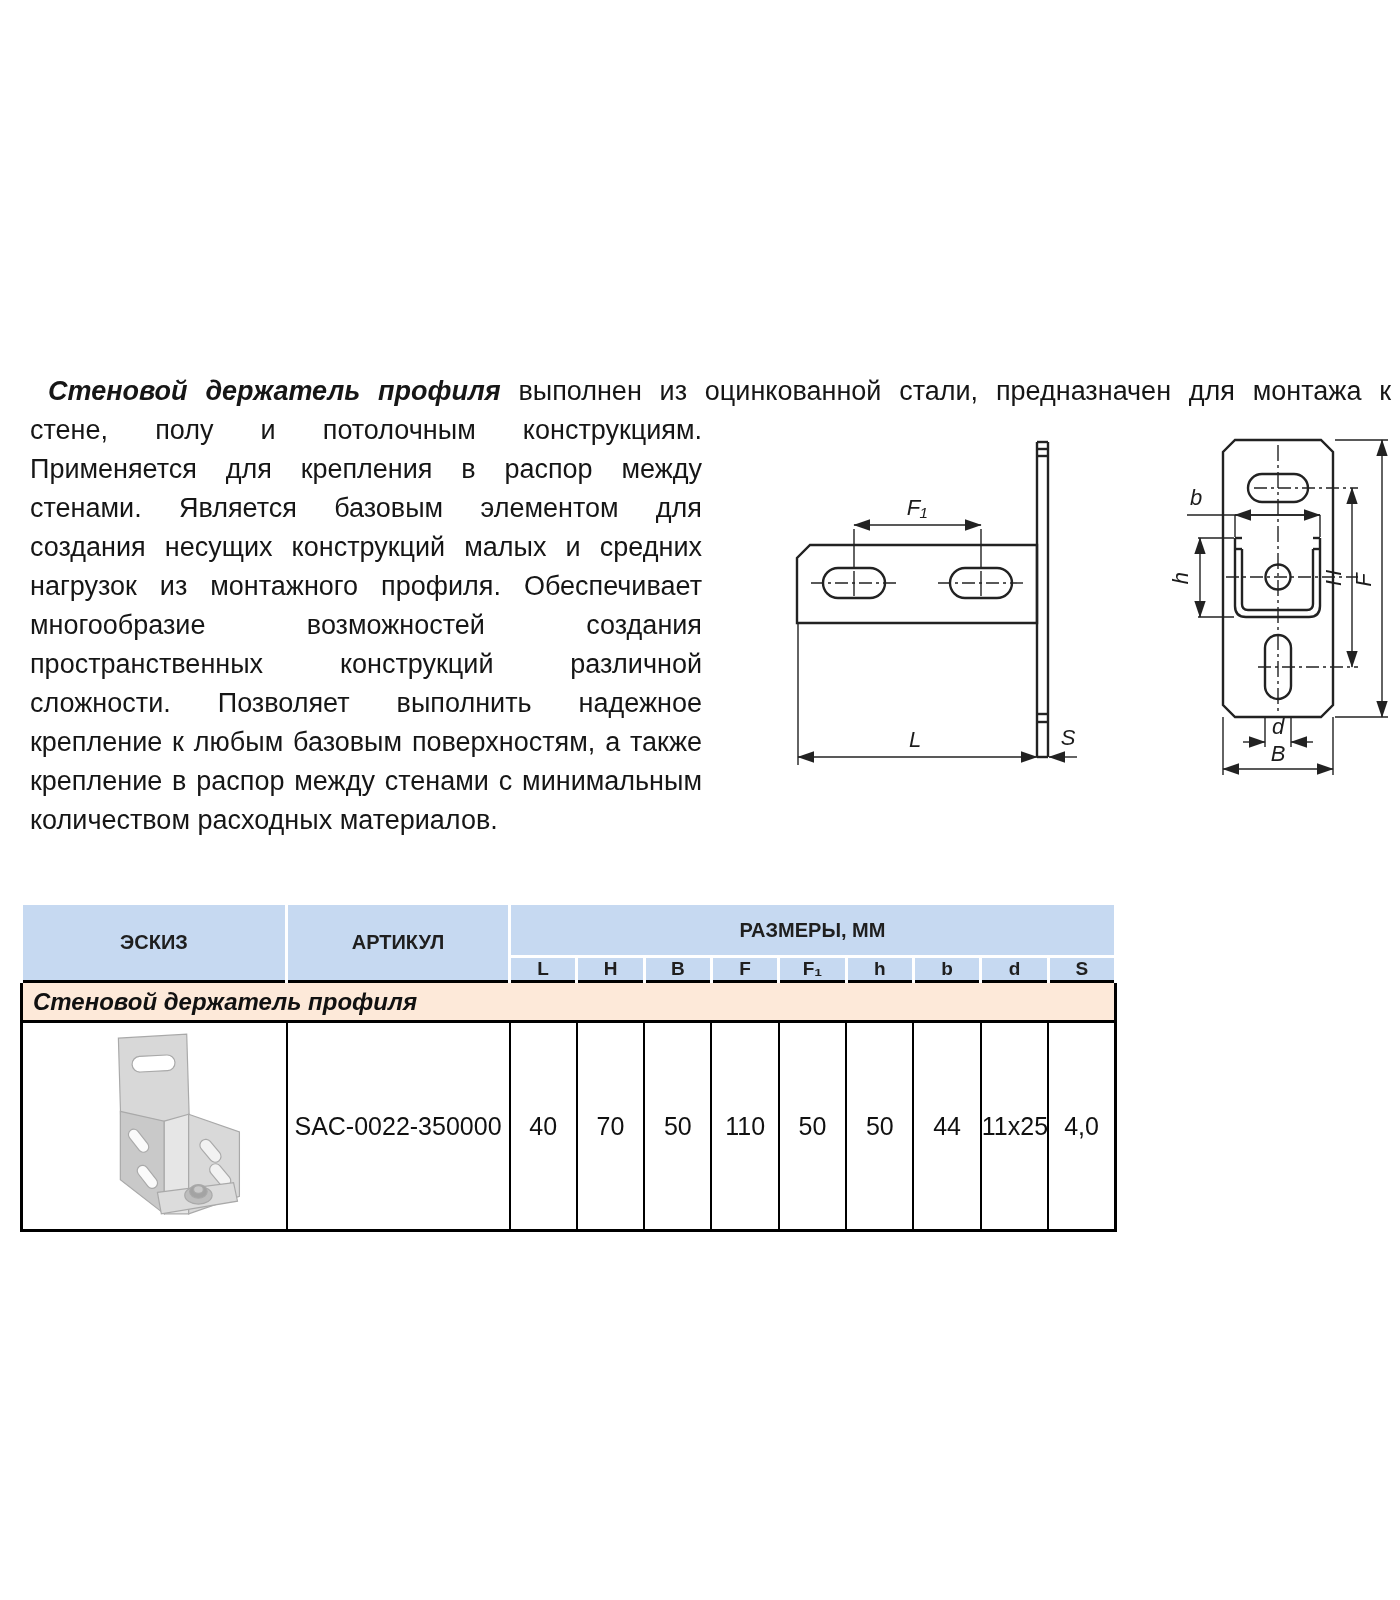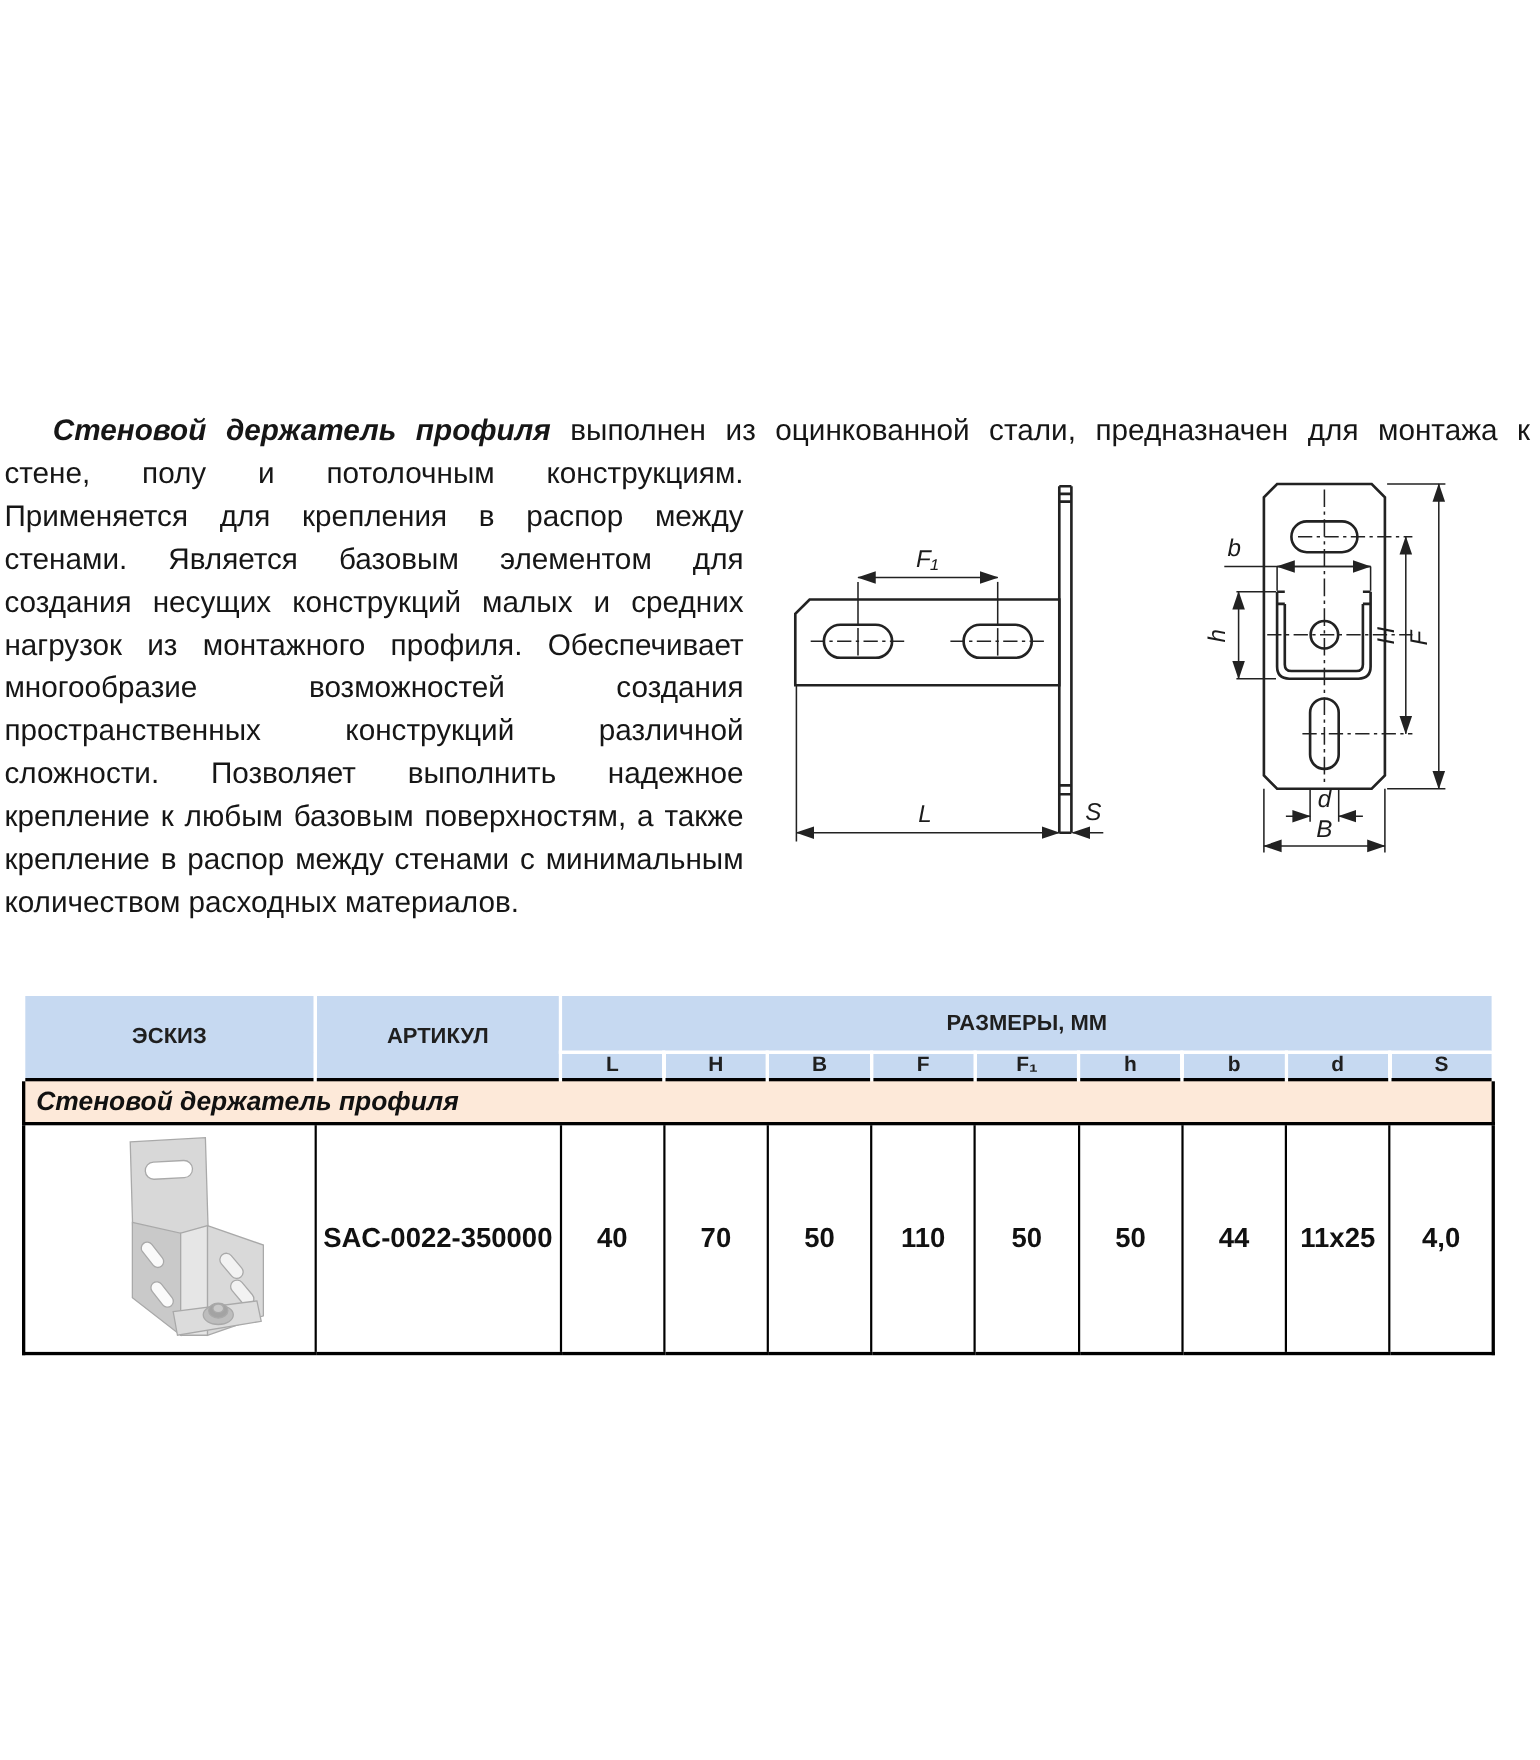--- a/index.html
+++ b/index.html
@@ -8,52 +8,52 @@
     font-family:"Liberation Sans","DejaVu Sans",sans-serif; color:#161616;
     overflow:hidden;
   }
   
   .intro-first {
     margin:0; padding:372px 9px 0 18px;
     font-size:27px; line-height:39px;
     text-align:justify; text-align-last:justify; text-indent:30px;
   }
   .lead {font-weight:bold; font-style:italic;}
-  .content-row {display:flex; padding-left:4px;}
+  .content-row {display:flex; padding-left:30px;gap:48px;}
   .intro-body {
     margin:0; width:672px; flex-shrink:0;
     font-size:27px; line-height:39px; text-align:justify;
   }
   .drawings {position:relative; width:700px; height:385px; flex-shrink:0;}
   .svg-side  {position:absolute; left:15px;  top:14px;}
   .svg-front {position:absolute; left:420px; top:14px;}
   svg text.dim {
     font-family:"Liberation Sans","DejaVu Sans",sans-serif;
     font-style:italic; font-size:22px; fill:#1c1c1c;
   }
   
   .spec-table {
     border-collapse:collapse; table-layout:fixed;
-    width:1339px; margin:62px 0 0 20px;
+    width:1097px; margin:62px 0 0 20px;
   }
   .spec-table th, .spec-table td {padding:0; overflow:hidden;}
   .hdr th {
     background:#c6d9f1; border:3px solid #ffffff; border-bottom:2px solid #ffffff;
     font-size:20px; font-weight:bold; color:#1f1f1f; text-align:center;
   }
   .hdr1 th {height:50px;}
   .hdr2 th {height:22px; font-size:19px;}
   .section-row td {
     background:#fde9d9; border:3px solid #000;
     font-size:24px; font-weight:bold; font-style:italic;
     text-align:left; padding:3px 10px; height:31px; color:#111;
   }
   .data-row td {
     background:#fff; border:2px solid #000; border-bottom:3px solid #000;
-    text-align:center; vertical-align:middle; font-size:25px; height:206px; color:#111;font-weight:bold;
+    text-align:center; vertical-align:middle; font-size:25px; height:206px; color:#111;
   }
   .data-row td.first {border-left:3px solid #000;}
   .data-row td.last  {border-right:3px solid #000;}
   .sketch-wrap {display:flex; justify-content:center; align-items:center;}
 </style>
 </head>
 <body>
 
 <div class="page">
 

